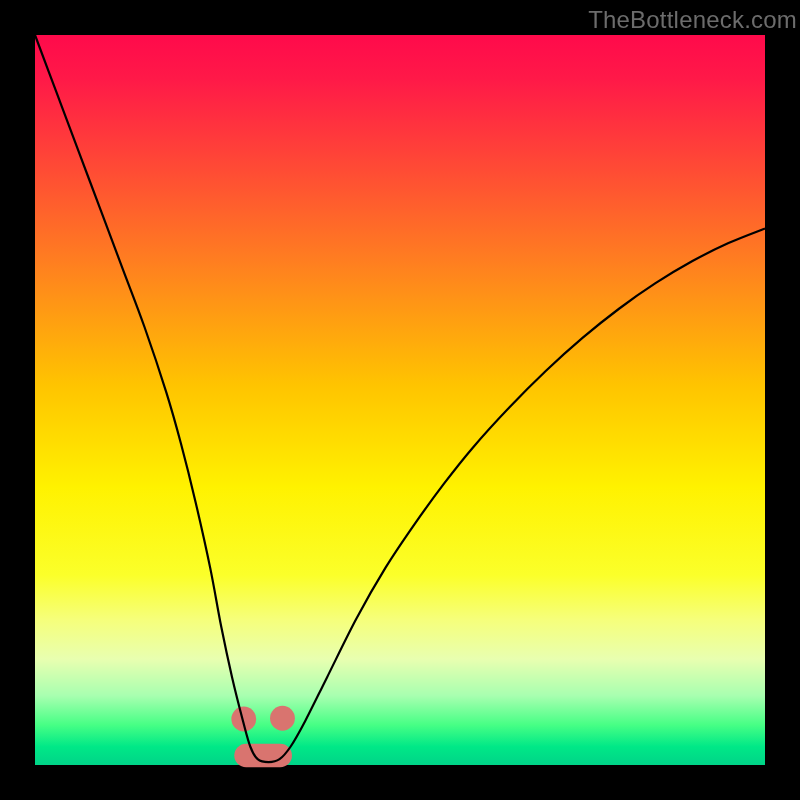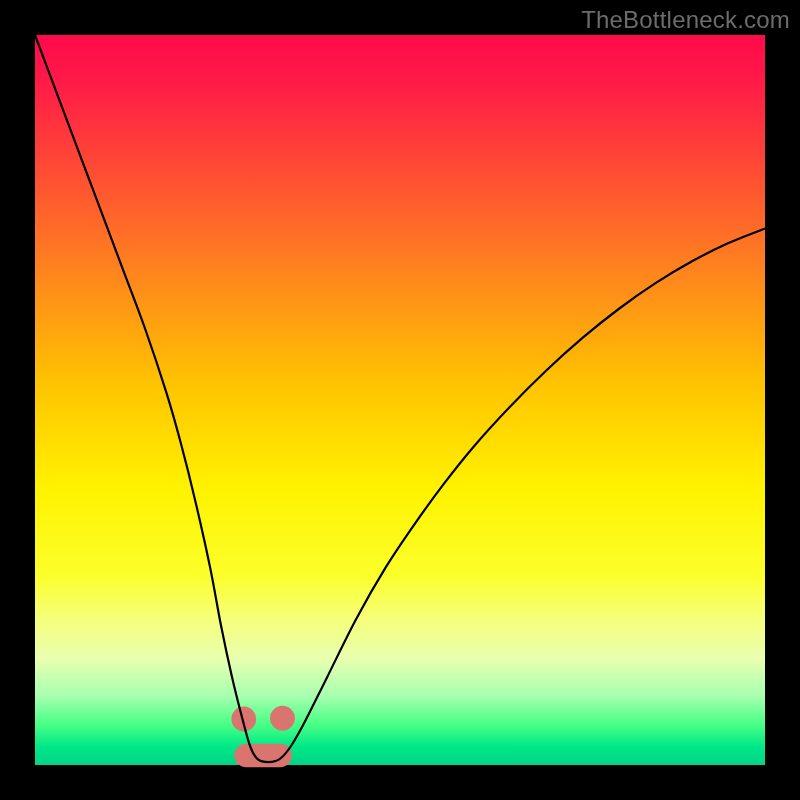--- a/index.html
+++ b/index.html
@@ -13,21 +13,21 @@
   }
   .outer {
     width: 800px;
     height: 800px;
     background: #000;
     position: relative;
   }
   .watermark {
     position: absolute;
     top: 6px;
-    right: 10px;
+    right: 3px;
     color: #6c6c6c;
     font-size: 24px;
     font-weight: 400;
     letter-spacing: 0.2px;
     z-index: 10;
   }
   svg {
     display: block;
   }
 </style>

